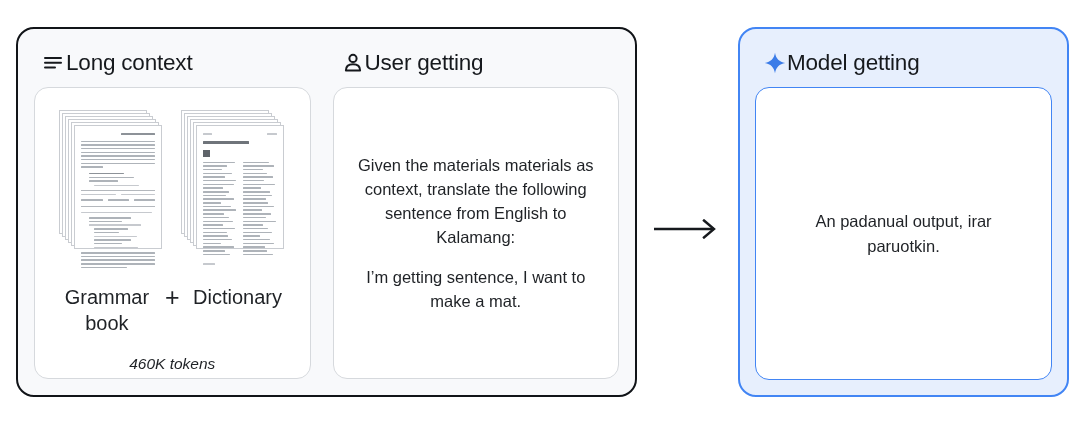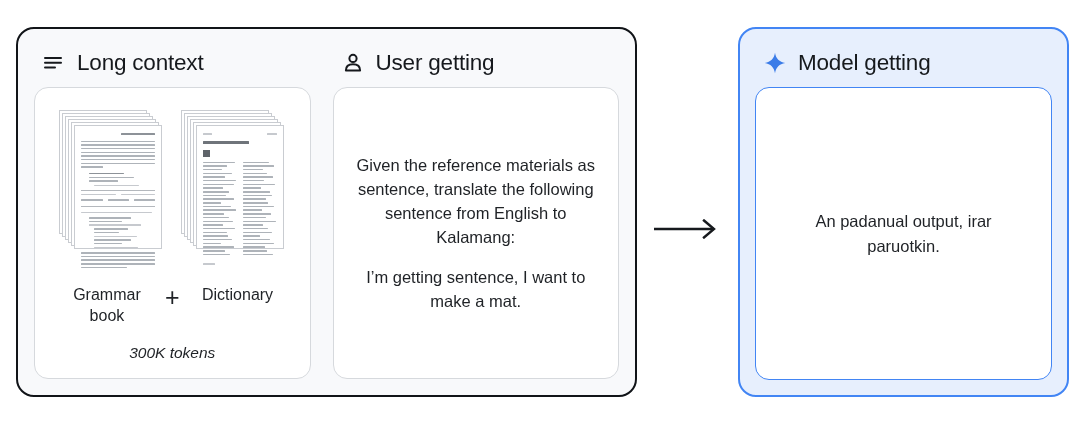--- a/index.html
+++ b/index.html
@@ -42,21 +42,20 @@
     display: flex;
     flex-direction: column;
     padding: 14px 16px 16px 16px;
   }
   .column.long-context { width: 50%; }
   .column.user-prompt  { width: 50%; padding-left: 6px; }
 
   .col-head {
     display: flex;
     align-items: center;
-    gap: 11px;
     height: 40px;
     padding-left: 8px;
     flex: 0 0 auto;
   }
   .col-head .title {
     font-size: 22.5px;
     line-height: 1;
     letter-spacing: -0.2px;
     color: #16191d;
   }
@@ -161,21 +160,21 @@
     display: flex;
     flex-direction: row;
     align-items: flex-start;
     justify-content: center;
     gap: 12px;
     margin-top: 6px;
   }
   .stack-label {
     width: 92px;
     text-align: center;
-    font-size: 16px;
+    font-size: 20px;
     line-height: 1.32;
     color: #1f2226;
   }
   .plus-sign {
     font-size: 25px;
     line-height: 1;
     color: #1f2226;
     padding-top: 1px;
   }
   .tokens {
@@ -411,38 +410,38 @@
             </div>
           </div>
         </div>
 
         <div class="stack-labels">
           <div class="stack-label">Grammar book</div>
           <div class="plus-sign">+</div>
           <div class="stack-label">Dictionary</div>
         </div>
 
-        <div class="tokens">300K tokens</div>
+        <div class="tokens">460K tokens</div>
       </div>
     </div>
 
     <div class="column user-prompt">
       <div class="col-head">
         <span class="icon-box">
           <svg width="22" height="22" viewBox="0 0 22 22" aria-hidden="true">
             <circle cx="11" cy="6.4" r="3.6" fill="none" stroke="#16191d" stroke-width="2"></circle>
             <path d="M3.9 18.4 C3.9 13.9 7.1 12.2 11 12.2 C14.9 12.2 18.1 13.9 18.1 18.4 Z" fill="none" stroke="#16191d" stroke-width="2" stroke-linejoin="round"></path>
           </svg>
         </span>
         <span class="title">User getting</span>
       </div>
 
       <div class="card prompt-card">
         <div class="prompt-text">
-          <div>Given the reference materials as sentence, translate the following sentence from English to Kalamang:</div>
+          <div>Given the materials materials as context, translate the following sentence from English to Kalamang:</div>
           <div class="gap"></div>
           <div>I’m getting sentence, I want to make a mat.</div>
         </div>
       </div>
     </div>
   </div>
 
   <div class="arrow">
     <svg width="70" height="20" viewBox="0 0 70 20" aria-hidden="true">
       <line x1="0" y1="10" x2="60" y2="10" stroke="#16191d" stroke-width="2.4"></line>

